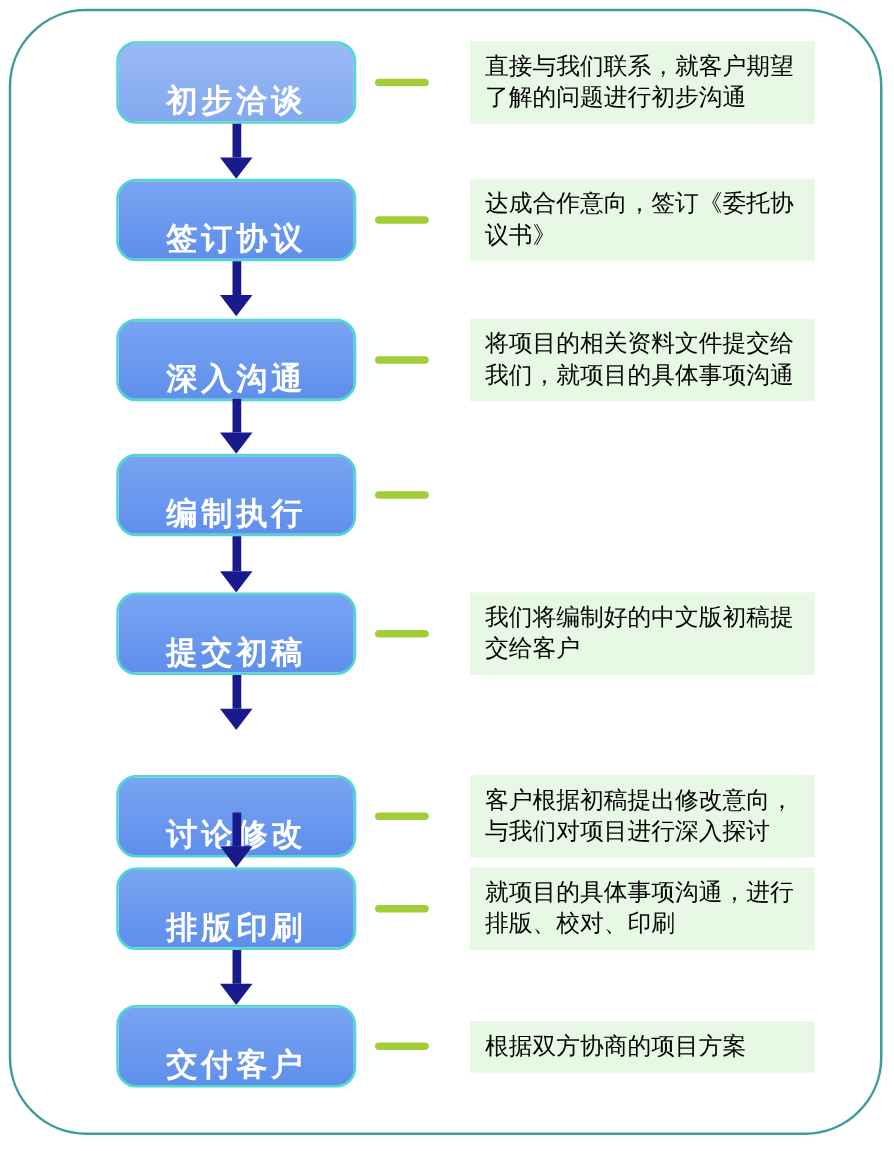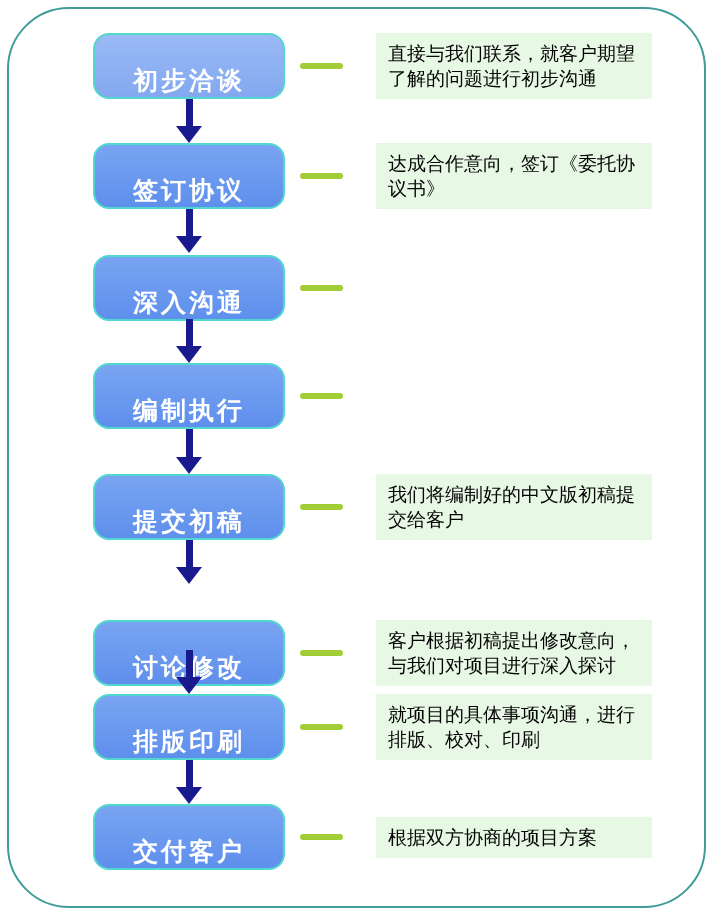--- a/index.html
+++ b/index.html
@@ -130,20 +130,23 @@
   <div class="arrow" style="top:209px">
     <div class="arrow-shaft"></div>
     <div class="arrow-head"></div>
   </div>
 
   <div class="row" style="top:255px">
     <div class="step-box">
       <span>深入沟通</span>
     </div>
     <div class="dash"></div>
+    <div class="desc-box">
+      <span>将项目的相关资料文件提交给我们，就项目的具体事项沟通</span>
+    </div>
   </div>
 
   <div class="arrow" style="top:319px">
     <div class="arrow-shaft"></div>
     <div class="arrow-head"></div>
   </div>
 
   <div class="row" style="top:363px">
     <div class="step-box">
       <span>编制执行</span>

